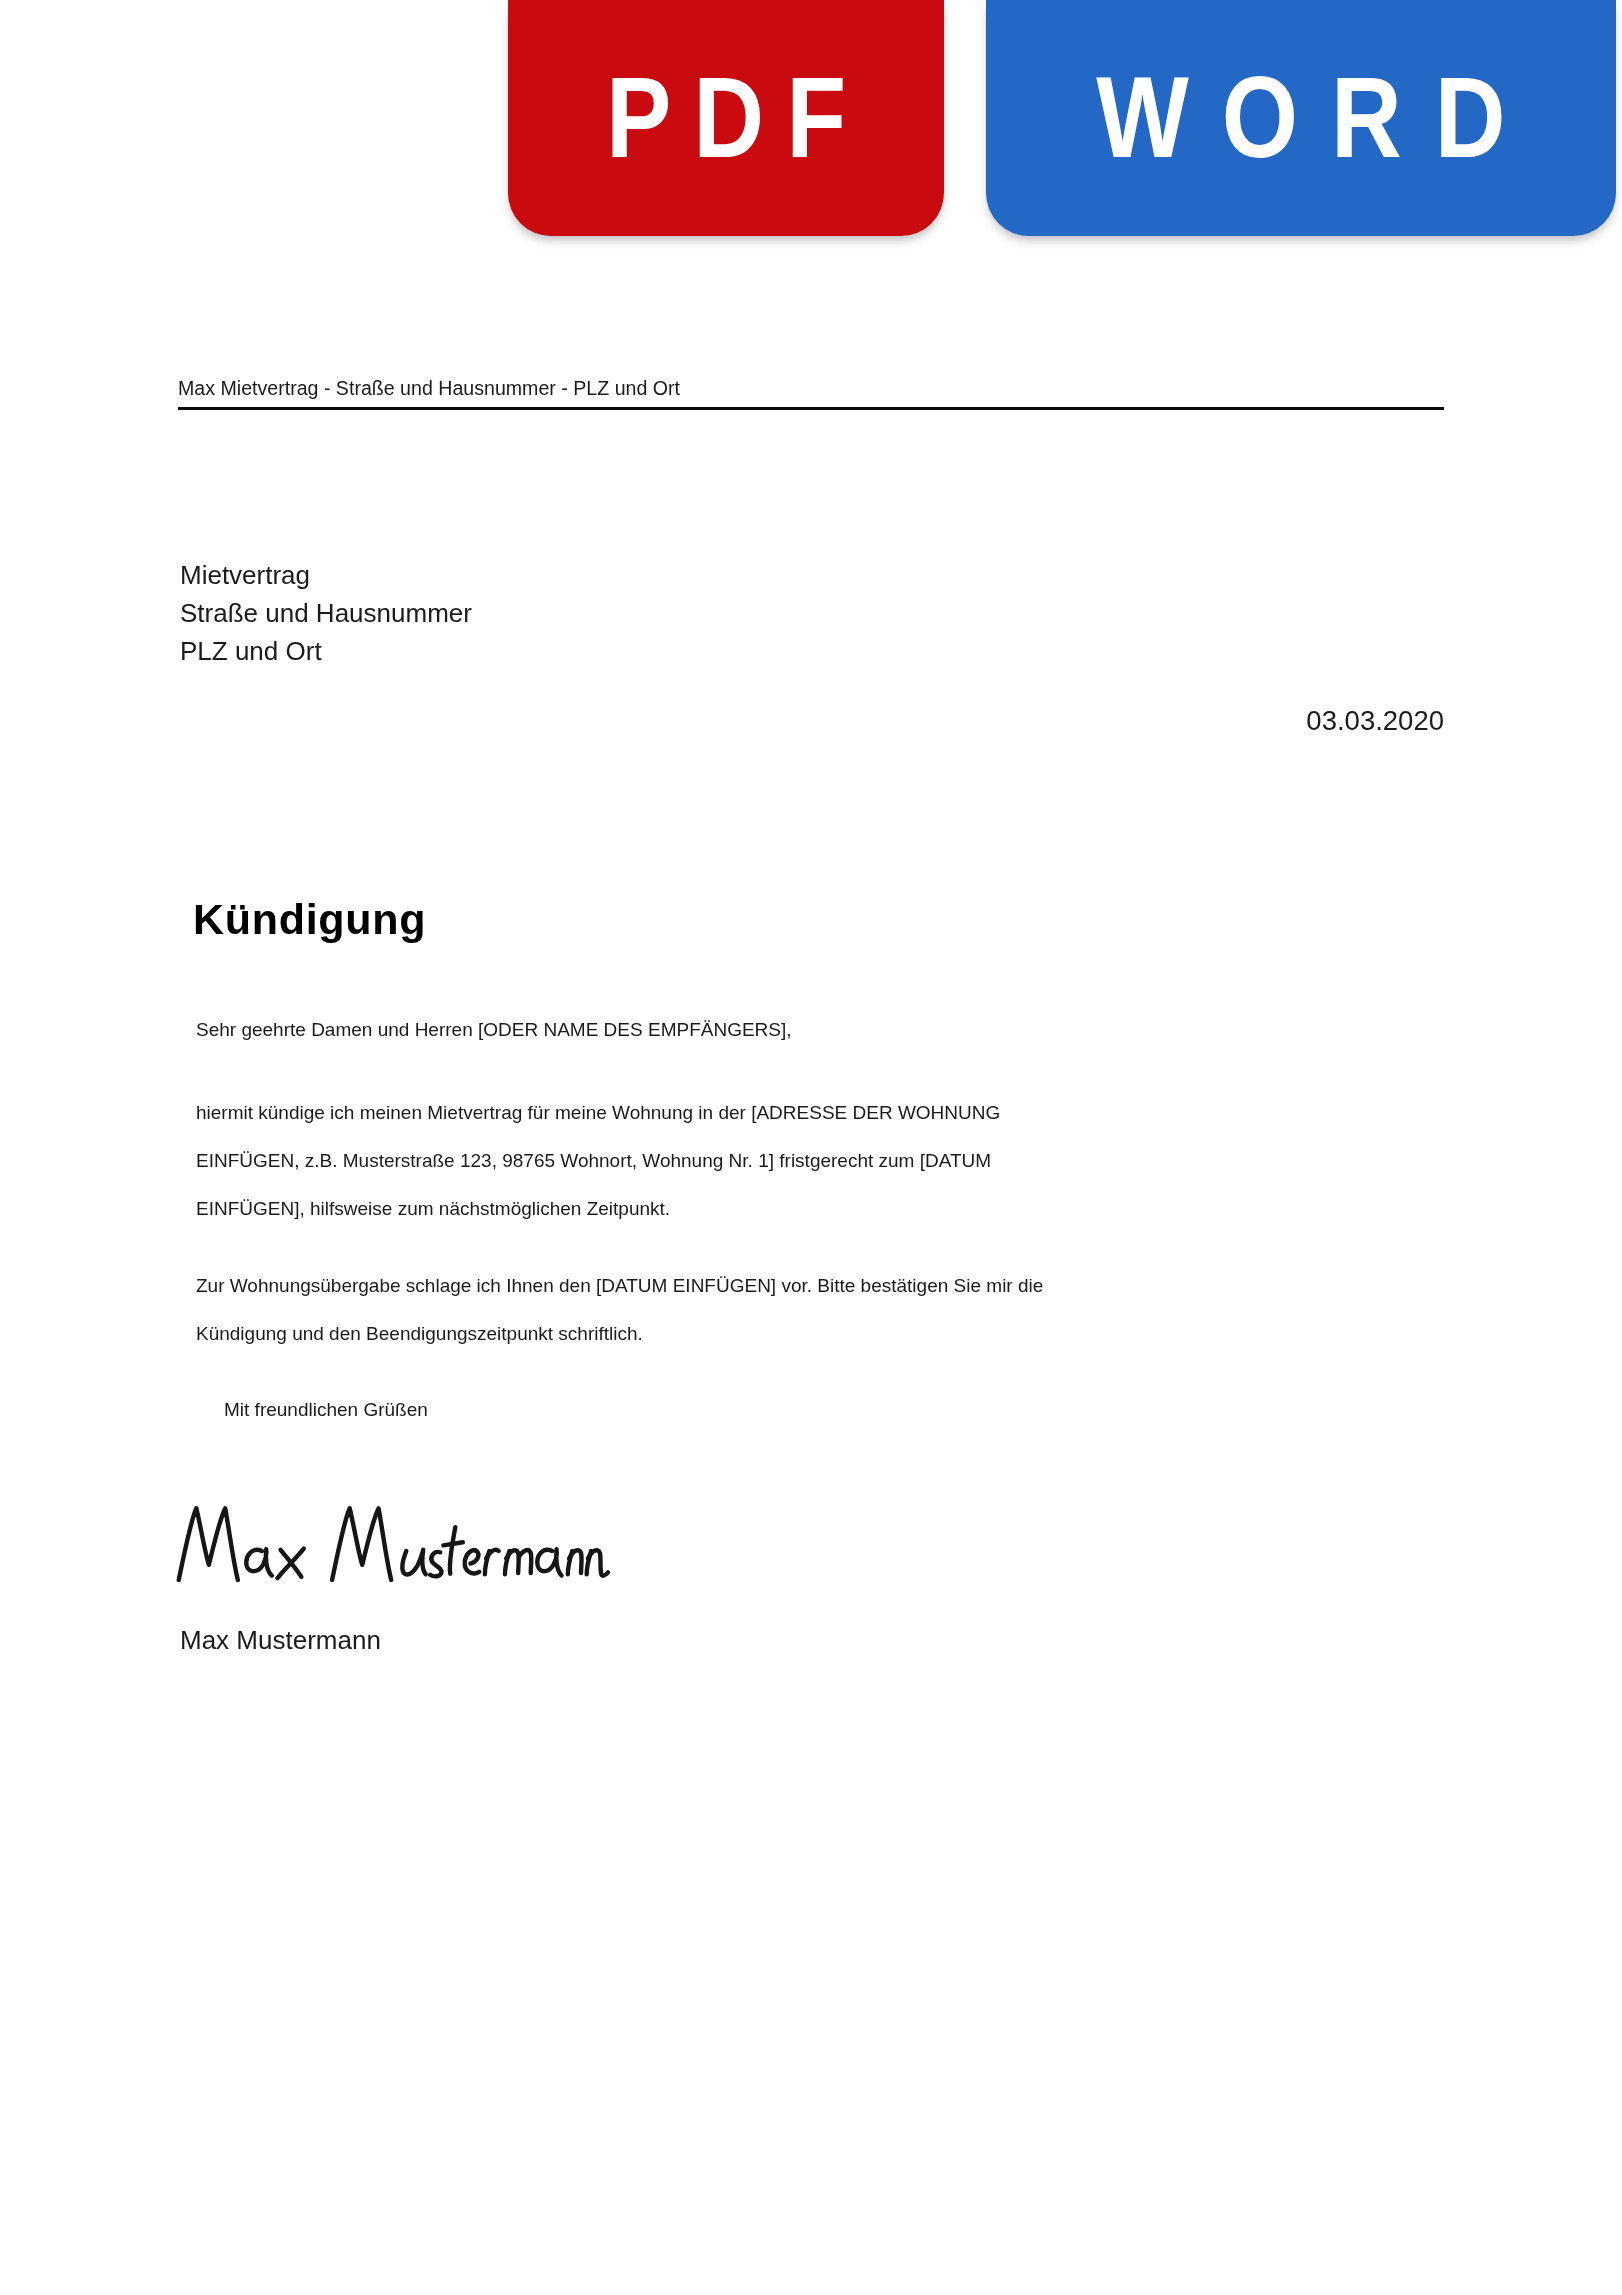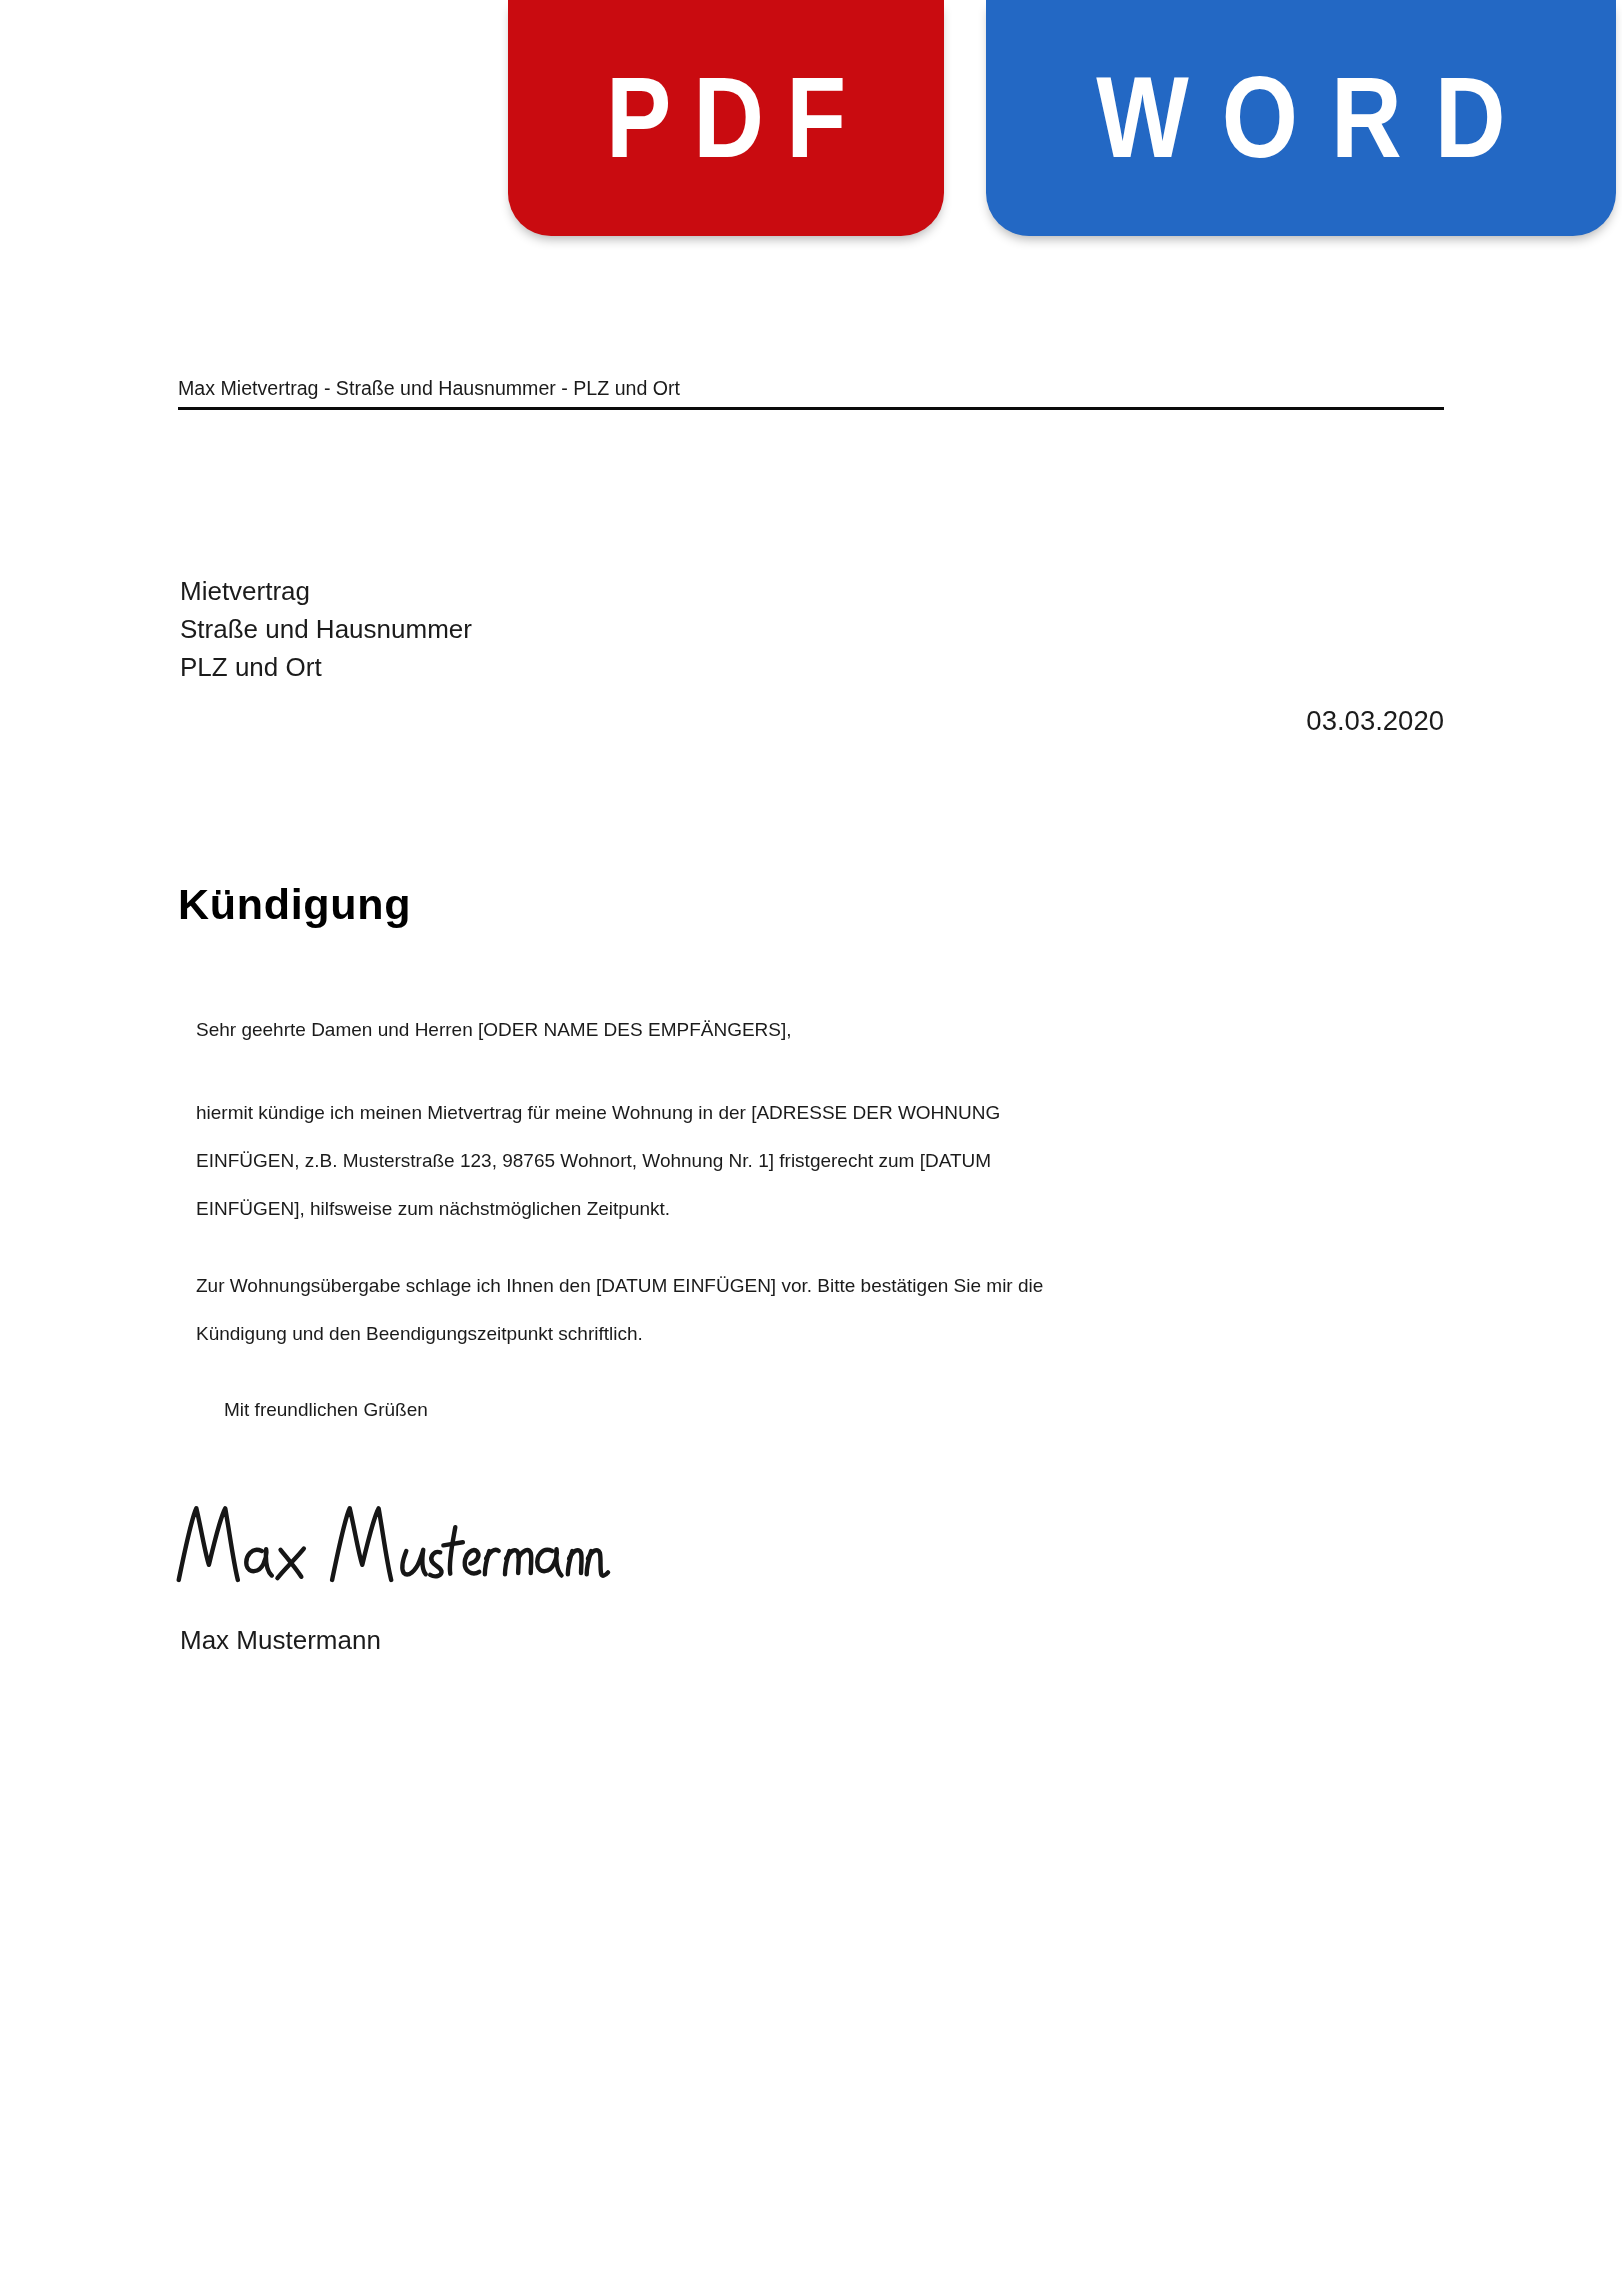--- a/index.html
+++ b/index.html
@@ -38,21 +38,20 @@
   .sender{
     left:178px;top:377px;width:1266px;
     font-size:19.6px;line-height:23.6px;
     padding-bottom:6.5px;
     border-bottom:3.3px solid #0a0a0a;
   }
   .recipient{
     left:180px;top:556px;
     font-size:26px;line-height:38px;
     white-space:pre-line;
-    margin-top:16px;
   }
   .date{
     right:179px;top:704px;
     font-size:27.5px;line-height:33px;
     text-align:right;
   }
   .subject{
     left:178px;top:881px;
     font-size:43px;line-height:47px;
     font-weight:bold;color:#000000;
@@ -90,21 +89,21 @@
   </button>
 
   <div class="abs sender">Max Mietvertrag - Straße und Hausnummer - PLZ und Ort</div>
 
   <div class="abs recipient">Mietvertrag
 Straße und Hausnummer
 PLZ und Ort</div>
 
   <div class="abs date">03.03.2020</div>
 
-  <h1 class="abs subject" style="margin:0;">Kündigung</h1>
+  <h1 class="abs subject" style="margin:15px;">Kündigung</h1>
 
   <div class="abs bodytext salutation">Sehr geehrte Damen und Herren [ODER NAME DES EMPFÄNGERS],</div>
 
   <div class="abs bodytext para1">hiermit kündige ich meinen Mietvertrag für meine Wohnung in der [ADRESSE DER WOHNUNG
 EINFÜGEN, z.B. Musterstraße 123, 98765 Wohnort, Wohnung Nr. 1] fristgerecht zum [DATUM
 EINFÜGEN], hilfsweise zum nächstmöglichen Zeitpunkt.</div>
 
   <div class="abs bodytext para2">Zur Wohnungsübergabe schlage ich Ihnen den [DATUM EINFÜGEN] vor. Bitte bestätigen Sie mir die
 Kündigung und den Beendigungszeitpunkt schriftlich.</div>
 

